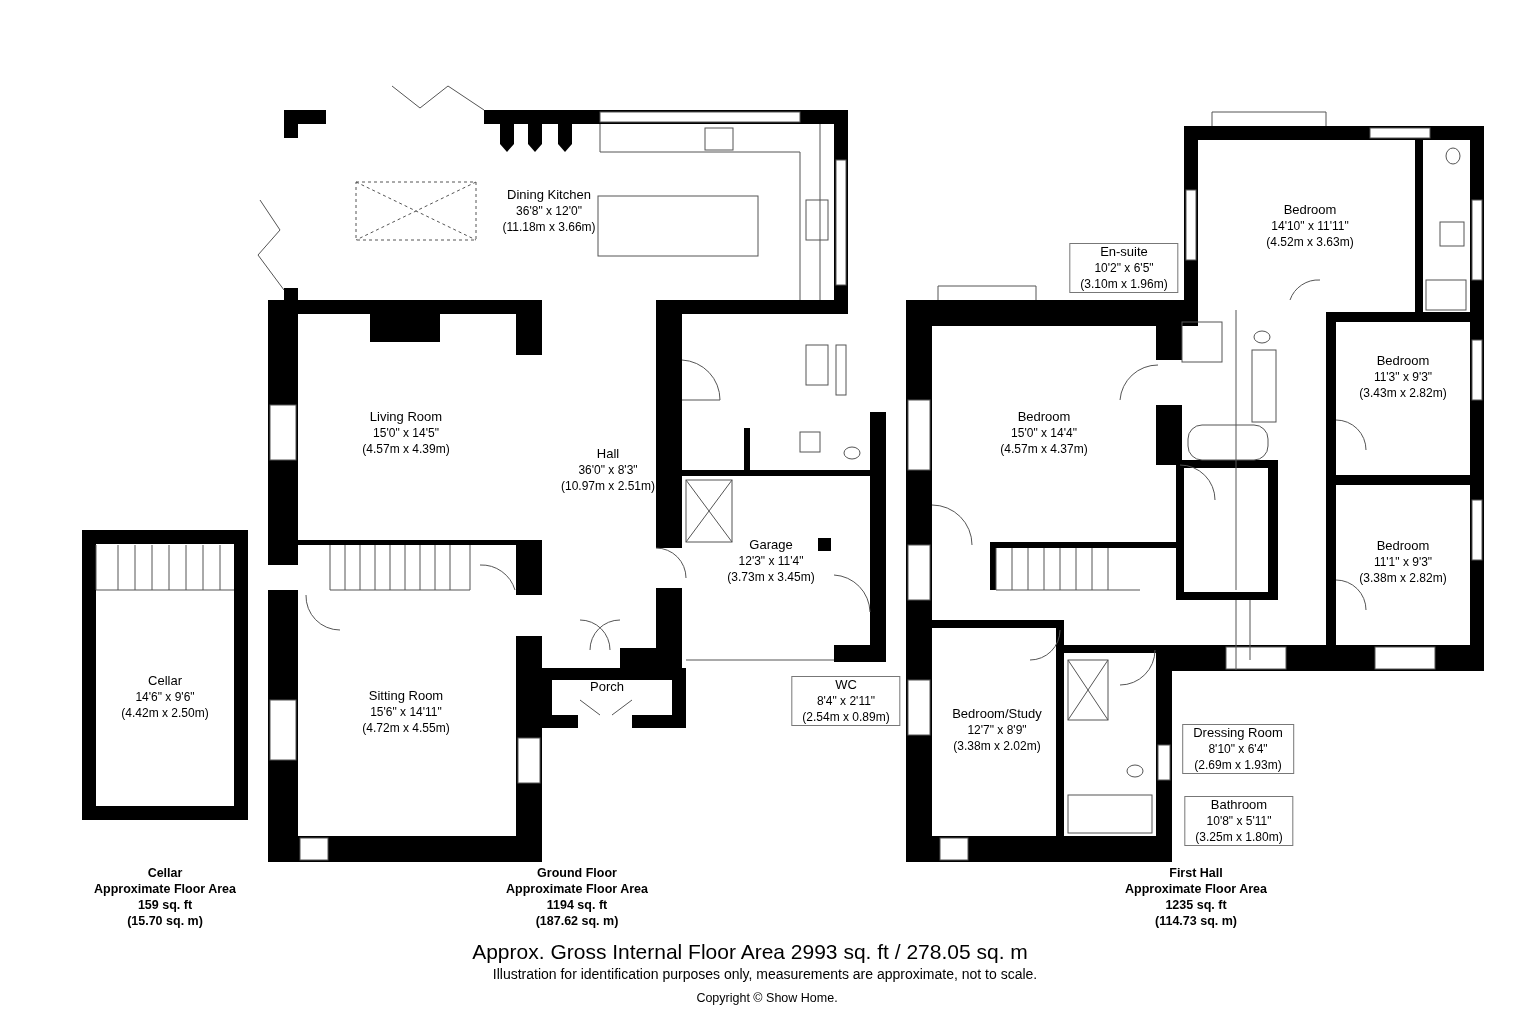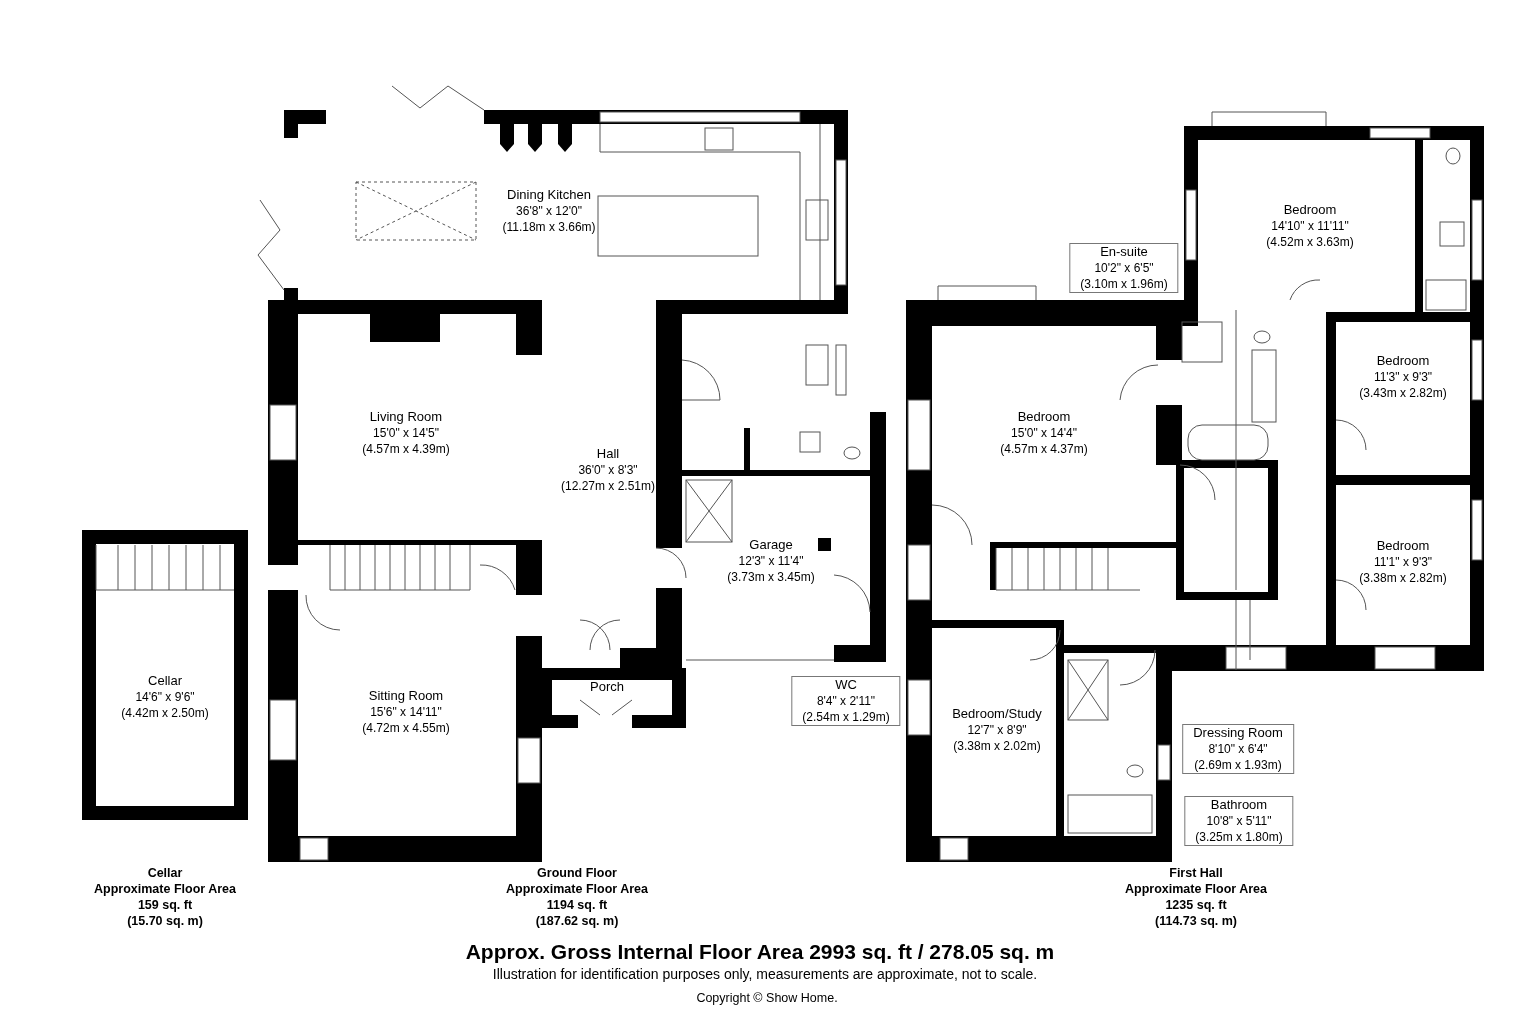--- a/index.html
+++ b/index.html
@@ -4,21 +4,21 @@
 <style>
   html,body{margin:0;padding:0;background:#fff;}
   body{width:1536px;height:1024px;position:relative;overflow:hidden;font-family:"Liberation Sans",sans-serif;color:#000;}
   svg.plan{position:absolute;left:0;top:0;}
   .lbl{position:absolute;text-align:center;font-size:12px;line-height:16px;white-space:nowrap;transform:translateX(-50%);}
   .lbl .t{font-weight:normal;font-size:13px;display:block;}
   .lbl .d{display:block;}
   .lbl.boxed{border:1px solid #777;background:#fff;padding:0 10px;}
   .area{position:absolute;text-align:center;font-weight:bold;font-size:12.5px;line-height:16px;transform:translateX(-50%);white-space:nowrap;}
   .area span{display:block;}
-  .gross{position:absolute;left:750px;top:940px;transform:translateX(-50%);font-weight:bold;font-size:21px;white-space:nowrap;margin-left:10px;}
+  .gross{position:absolute;left:750px;top:940px;transform:translateX(-50%);font-weight:normal;font-size:21px;white-space:nowrap;}
   .disc{position:absolute;left:765px;top:966px;transform:translateX(-50%);font-size:14px;white-space:nowrap;}
   .copy{position:absolute;left:767px;top:991px;transform:translateX(-50%);font-size:12.5px;white-space:nowrap;}
 </style>
 </head>
 <body>
 
 <svg class="plan" width="1536" height="1024" viewBox="0 0 1536 1024">
   <g fill="#000">
 
     <rect x="82" y="530" width="166" height="14"></rect>
@@ -175,39 +175,39 @@
   <span class="d">(11.18m x 3.66m)</span>
 </div>
 <div class="lbl" style="left:406px;top:409px;">
   <span class="t">Living Room</span>
   <span class="d">15'0" x 14'5"</span>
   <span class="d">(4.57m x 4.39m)</span>
 </div>
 <div class="lbl" style="left:608px;top:446px;">
   <span class="t">Hall</span>
   <span class="d">36'0" x 8'3"</span>
-  <span class="d">(12.27m x 2.51m)</span>
+  <span class="d">(10.97m x 2.51m)</span>
 </div>
 <div class="lbl" style="left:771px;top:537px;">
   <span class="t">Garage</span>
   <span class="d">12'3" x 11'4"</span>
   <span class="d">(3.73m x 3.45m)</span>
 </div>
 <div class="lbl" style="left:406px;top:688px;">
   <span class="t">Sitting Room</span>
   <span class="d">15'6" x 14'11"</span>
   <span class="d">(4.72m x 4.55m)</span>
 </div>
 <div class="lbl" style="left:607px;top:679px;text-align:center;">
   <span class="t">Porch</span>
 </div>
 <div class="lbl boxed" style="left:846px;top:676px;">
   <span class="t">WC</span>
   <span class="d">8'4" x 2'11"</span>
-  <span class="d">(2.54m x 1.29m)</span>
+  <span class="d">(2.54m x 0.89m)</span>
 </div>
 <div class="lbl" style="left:165px;top:673px;">
   <span class="t">Cellar</span>
   <span class="d">14'6" x 9'6"</span>
   <span class="d">(4.42m x 2.50m)</span>
 </div>
 <div class="lbl boxed" style="left:1124px;top:243px;">
   <span class="t">En-suite</span>
   <span class="d">10'2" x 6'5"</span>
   <span class="d">(3.10m x 1.96m)</span>

